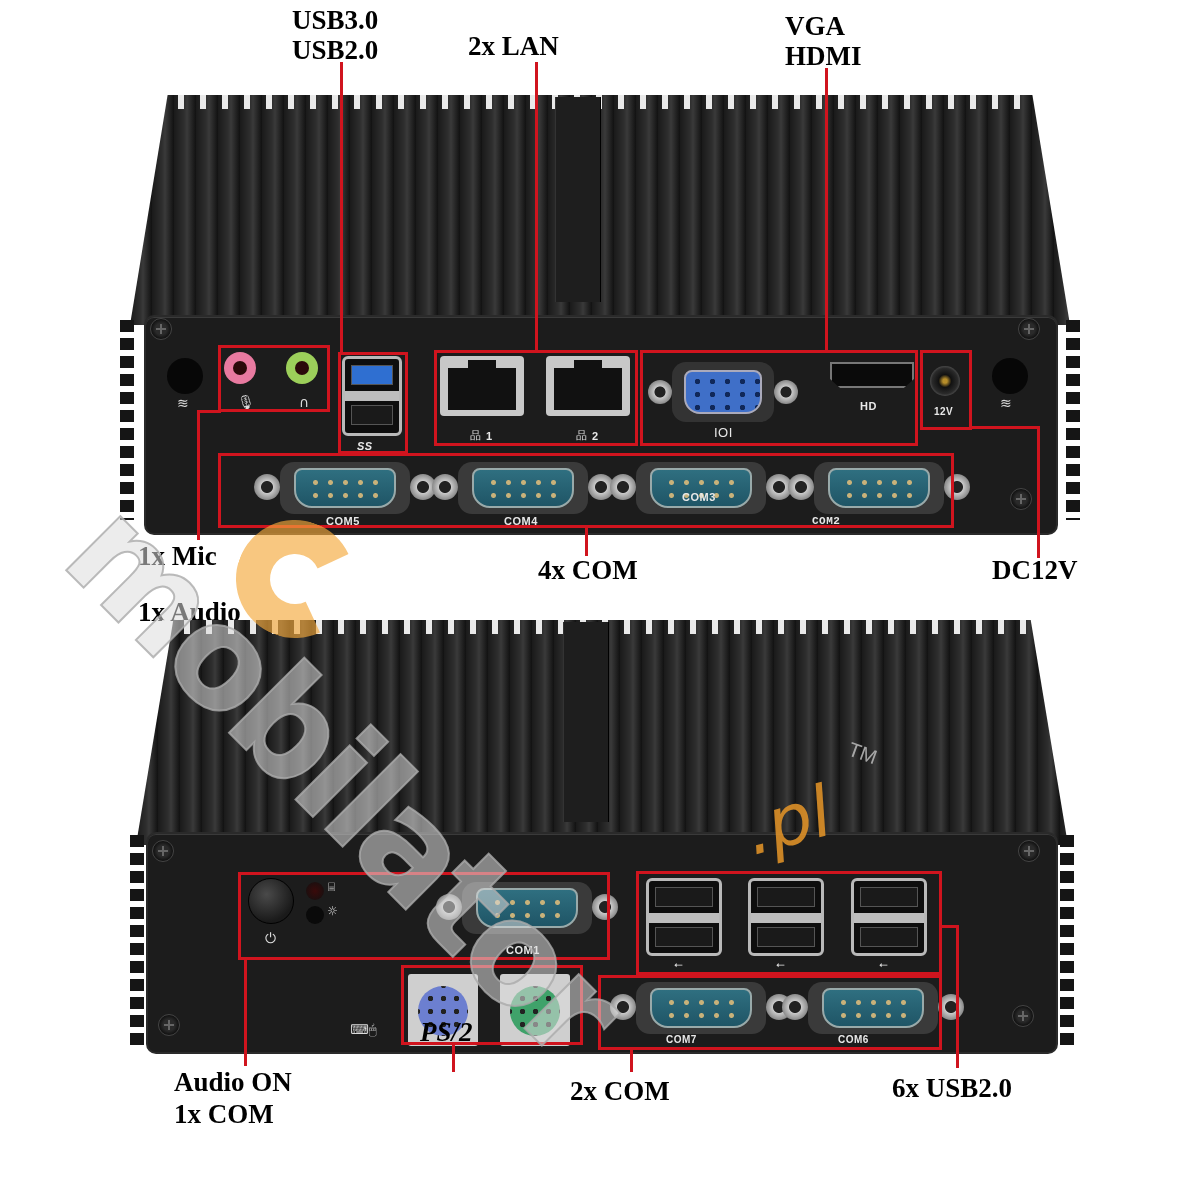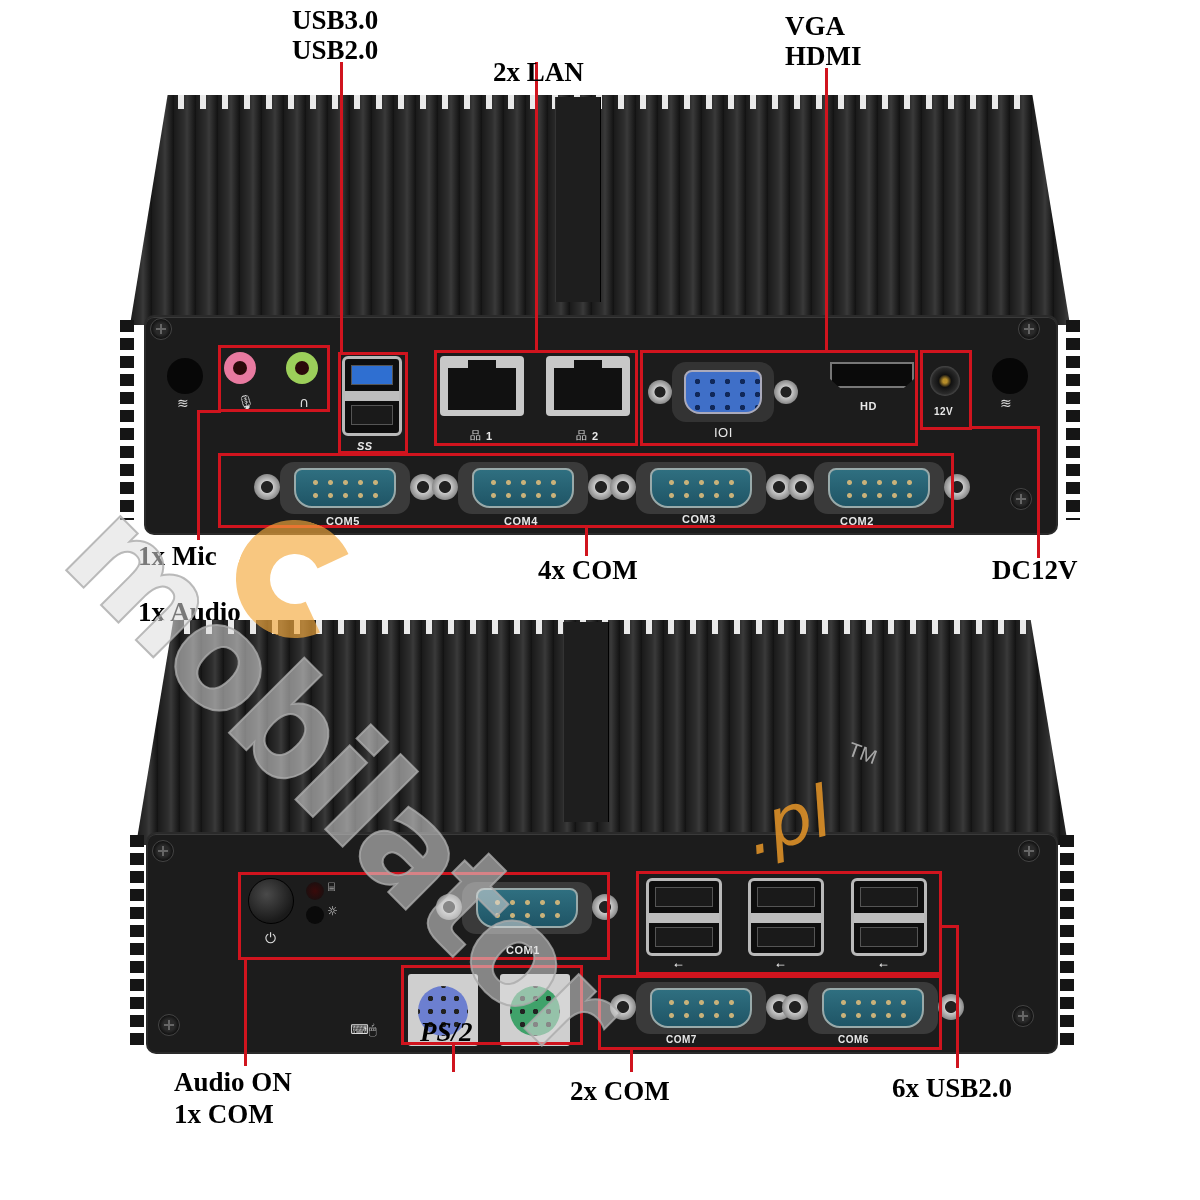--- a/index.html
+++ b/index.html
@@ -199,42 +199,42 @@
   </div>
 <div class="db9" style="left:784px;top:460px;">
     <div class="shell"></div>
     <div class="nut l"></div>
     <div class="nut r"></div>
     <div class="face"></div>
     <div class="pins"></div>
   </div>
 <div class="port-text" style="left:326px;top:515px;">COM5</div>
 <div class="port-text" style="left:504px;top:515px;">COM4</div>
-<div class="port-text" style="left:682px;top:491px;margin-top:22px;">COM3</div>
-<div class="port-text" style="left:840px;top:515px;">COM2</div>
+<div class="port-text" style="left:682px;top:491px;">COM3</div>
+<div class="port-text" style="left:812px;top:515px;font-family:Liberation Mono, monospace;">COM2</div>
 
 <div class="redbox" style="left:218px;top:345px;width:112px;height:67px;"></div>
 <div class="redbox" style="left:338px;top:352px;width:70px;height:102px;"></div>
 <div class="redbox" style="left:434px;top:350px;width:204px;height:96px;"></div>
 <div class="redbox" style="left:640px;top:350px;width:278px;height:96px;"></div>
 <div class="redbox" style="left:920px;top:350px;width:52px;height:80px;"></div>
 <div class="redbox" style="left:218px;top:453px;width:736px;height:75px;"></div>
 
 <div class="redline" style="left:340px;top:62px;width:3px;height:290px;"></div>
 <div class="redline" style="left:535px;top:62px;width:3px;height:290px;"></div>
 <div class="redline" style="left:825px;top:68px;width:3px;height:284px;"></div>
 <div class="redline" style="left:197px;top:410px;width:3px;height:130px;"></div>
 <div class="redline" style="left:197px;top:410px;width:24px;height:3px;"></div>
 <div class="redline" style="left:585px;top:526px;width:3px;height:30px;"></div>
 <div class="redline" style="left:970px;top:426px;width:70px;height:3px;"></div>
 <div class="redline" style="left:1037px;top:426px;width:3px;height:132px;"></div>
 
 <div class="label" style="left:292px;top:4px;">USB3.0</div>
 <div class="label" style="left:292px;top:34px;">USB2.0</div>
-<div class="label" style="left:493px;top:30px;margin-top:26px;">2x LAN</div>
+<div class="label" style="left:468px;top:30px;">2x LAN</div>
 <div class="label" style="left:785px;top:10px;">VGA</div>
 <div class="label" style="left:785px;top:40px;">HDMI</div>
 <div class="label" style="left:138px;top:540px;">1x Mic</div>
 <div class="label" style="left:138px;top:596px;">1x Audio</div>
 <div class="label" style="left:538px;top:554px;">4x COM</div>
 <div class="label" style="left:992px;top:554px;">DC12V</div>
 
 <div class="device" style="left:130px;top:620px;width:945px;height:440px;">
   <div class="fins" style="left:6px;top:0;width:932px;height:225px;"></div>
   <div class="fin-teeth" style="left:26px;top:0;width:890px;"></div>

